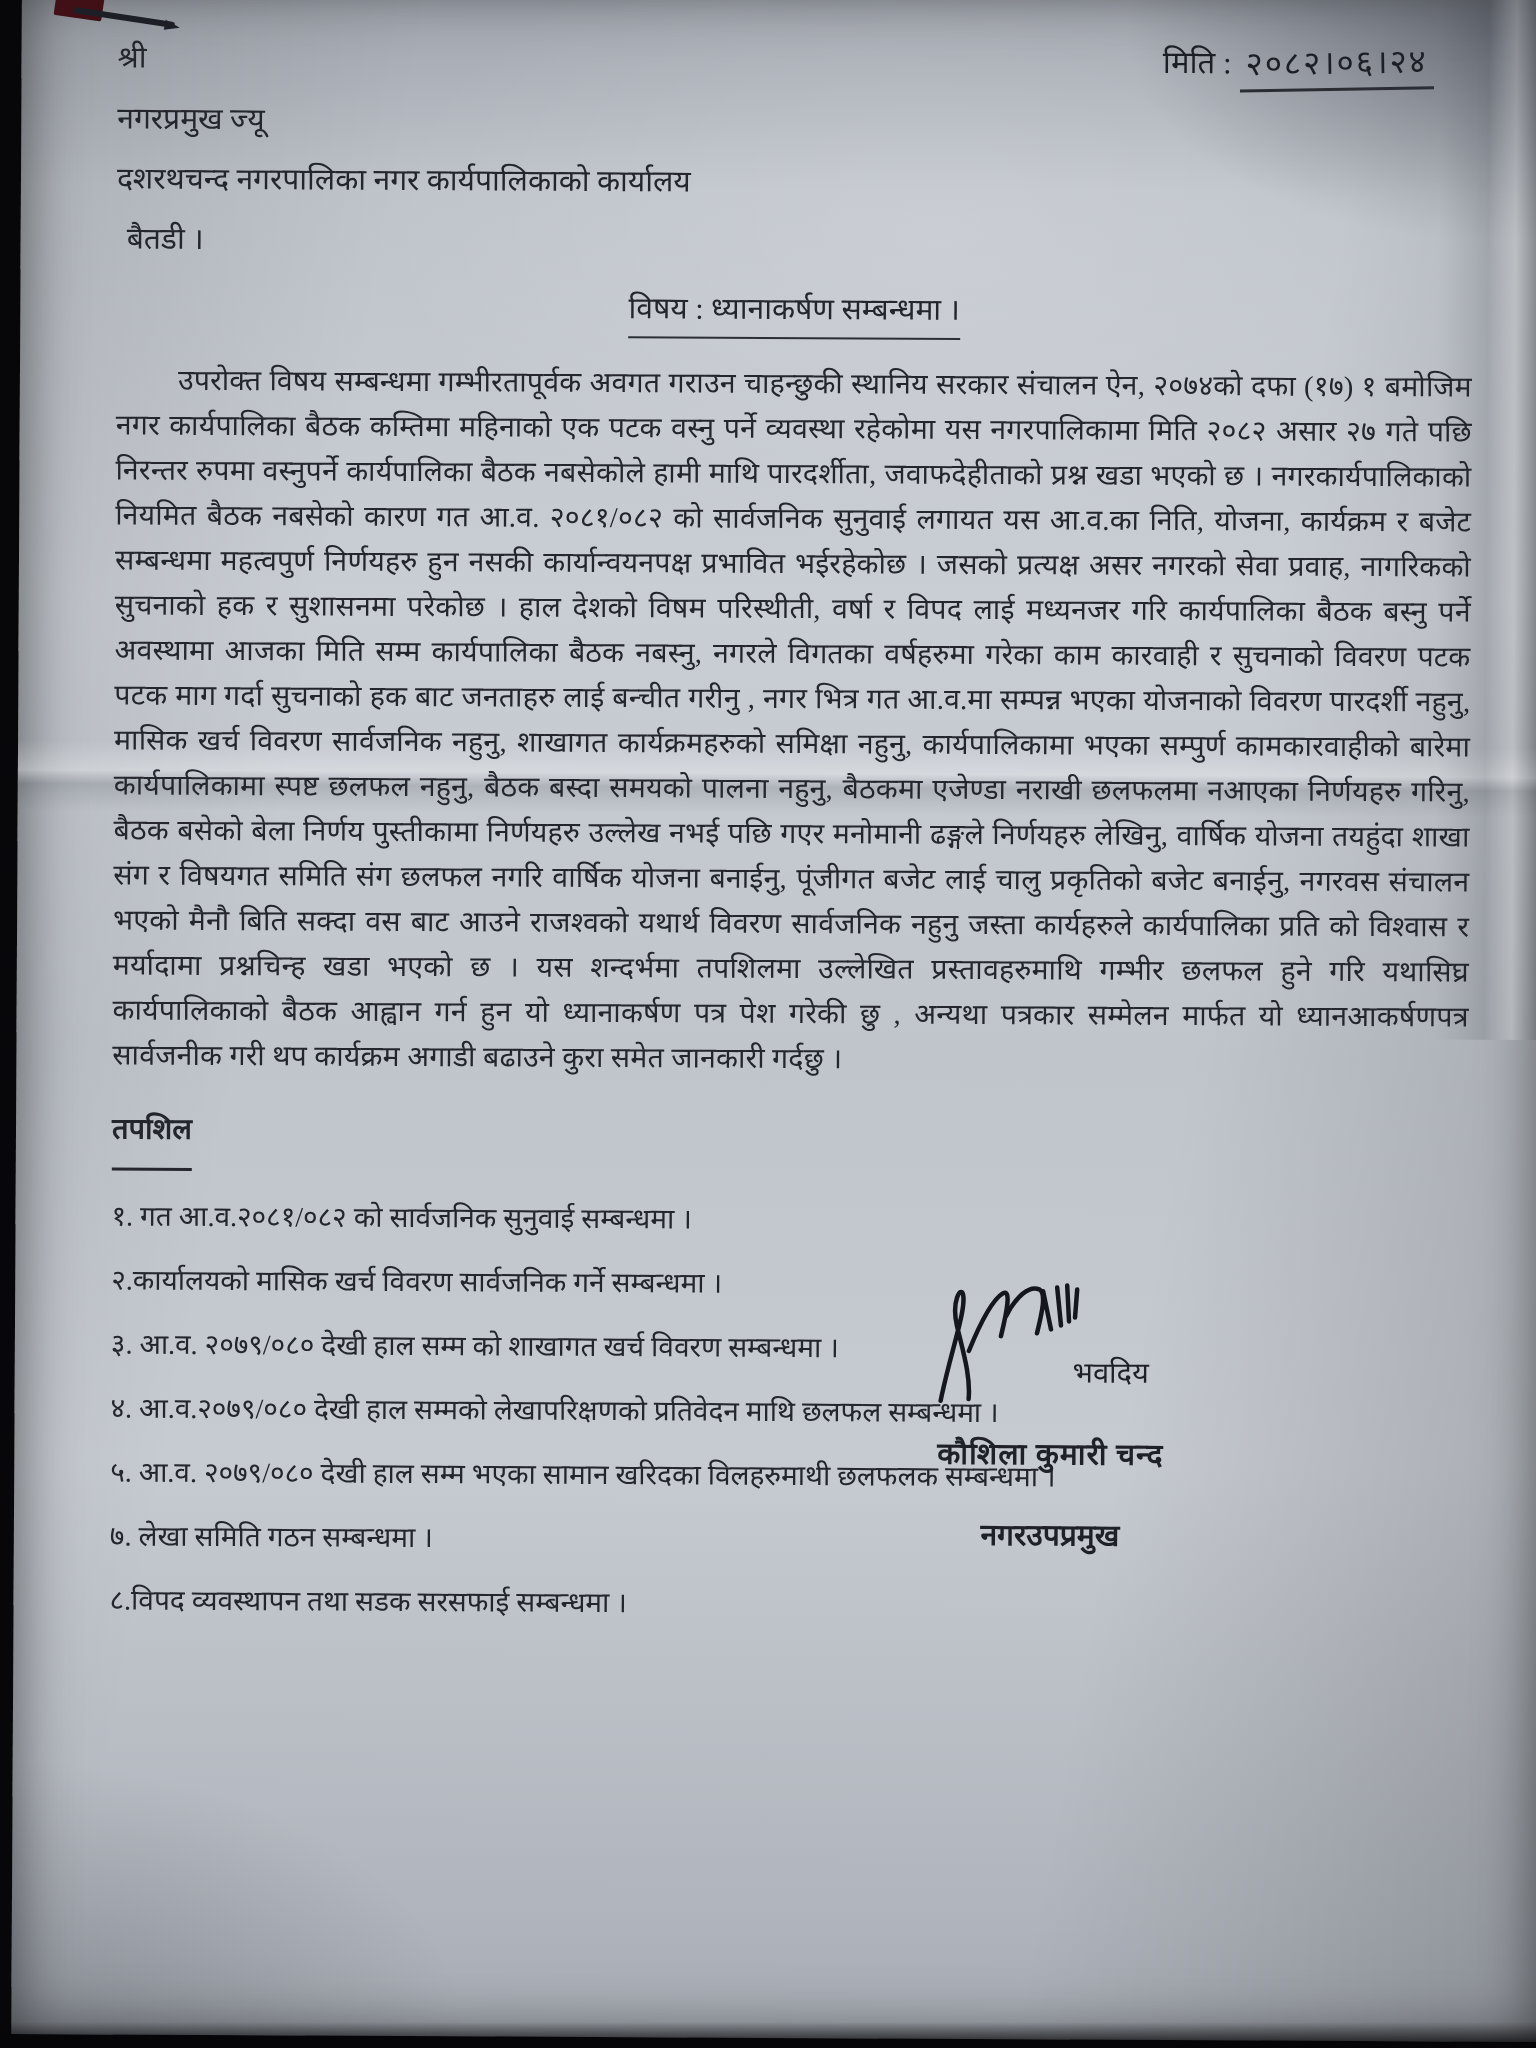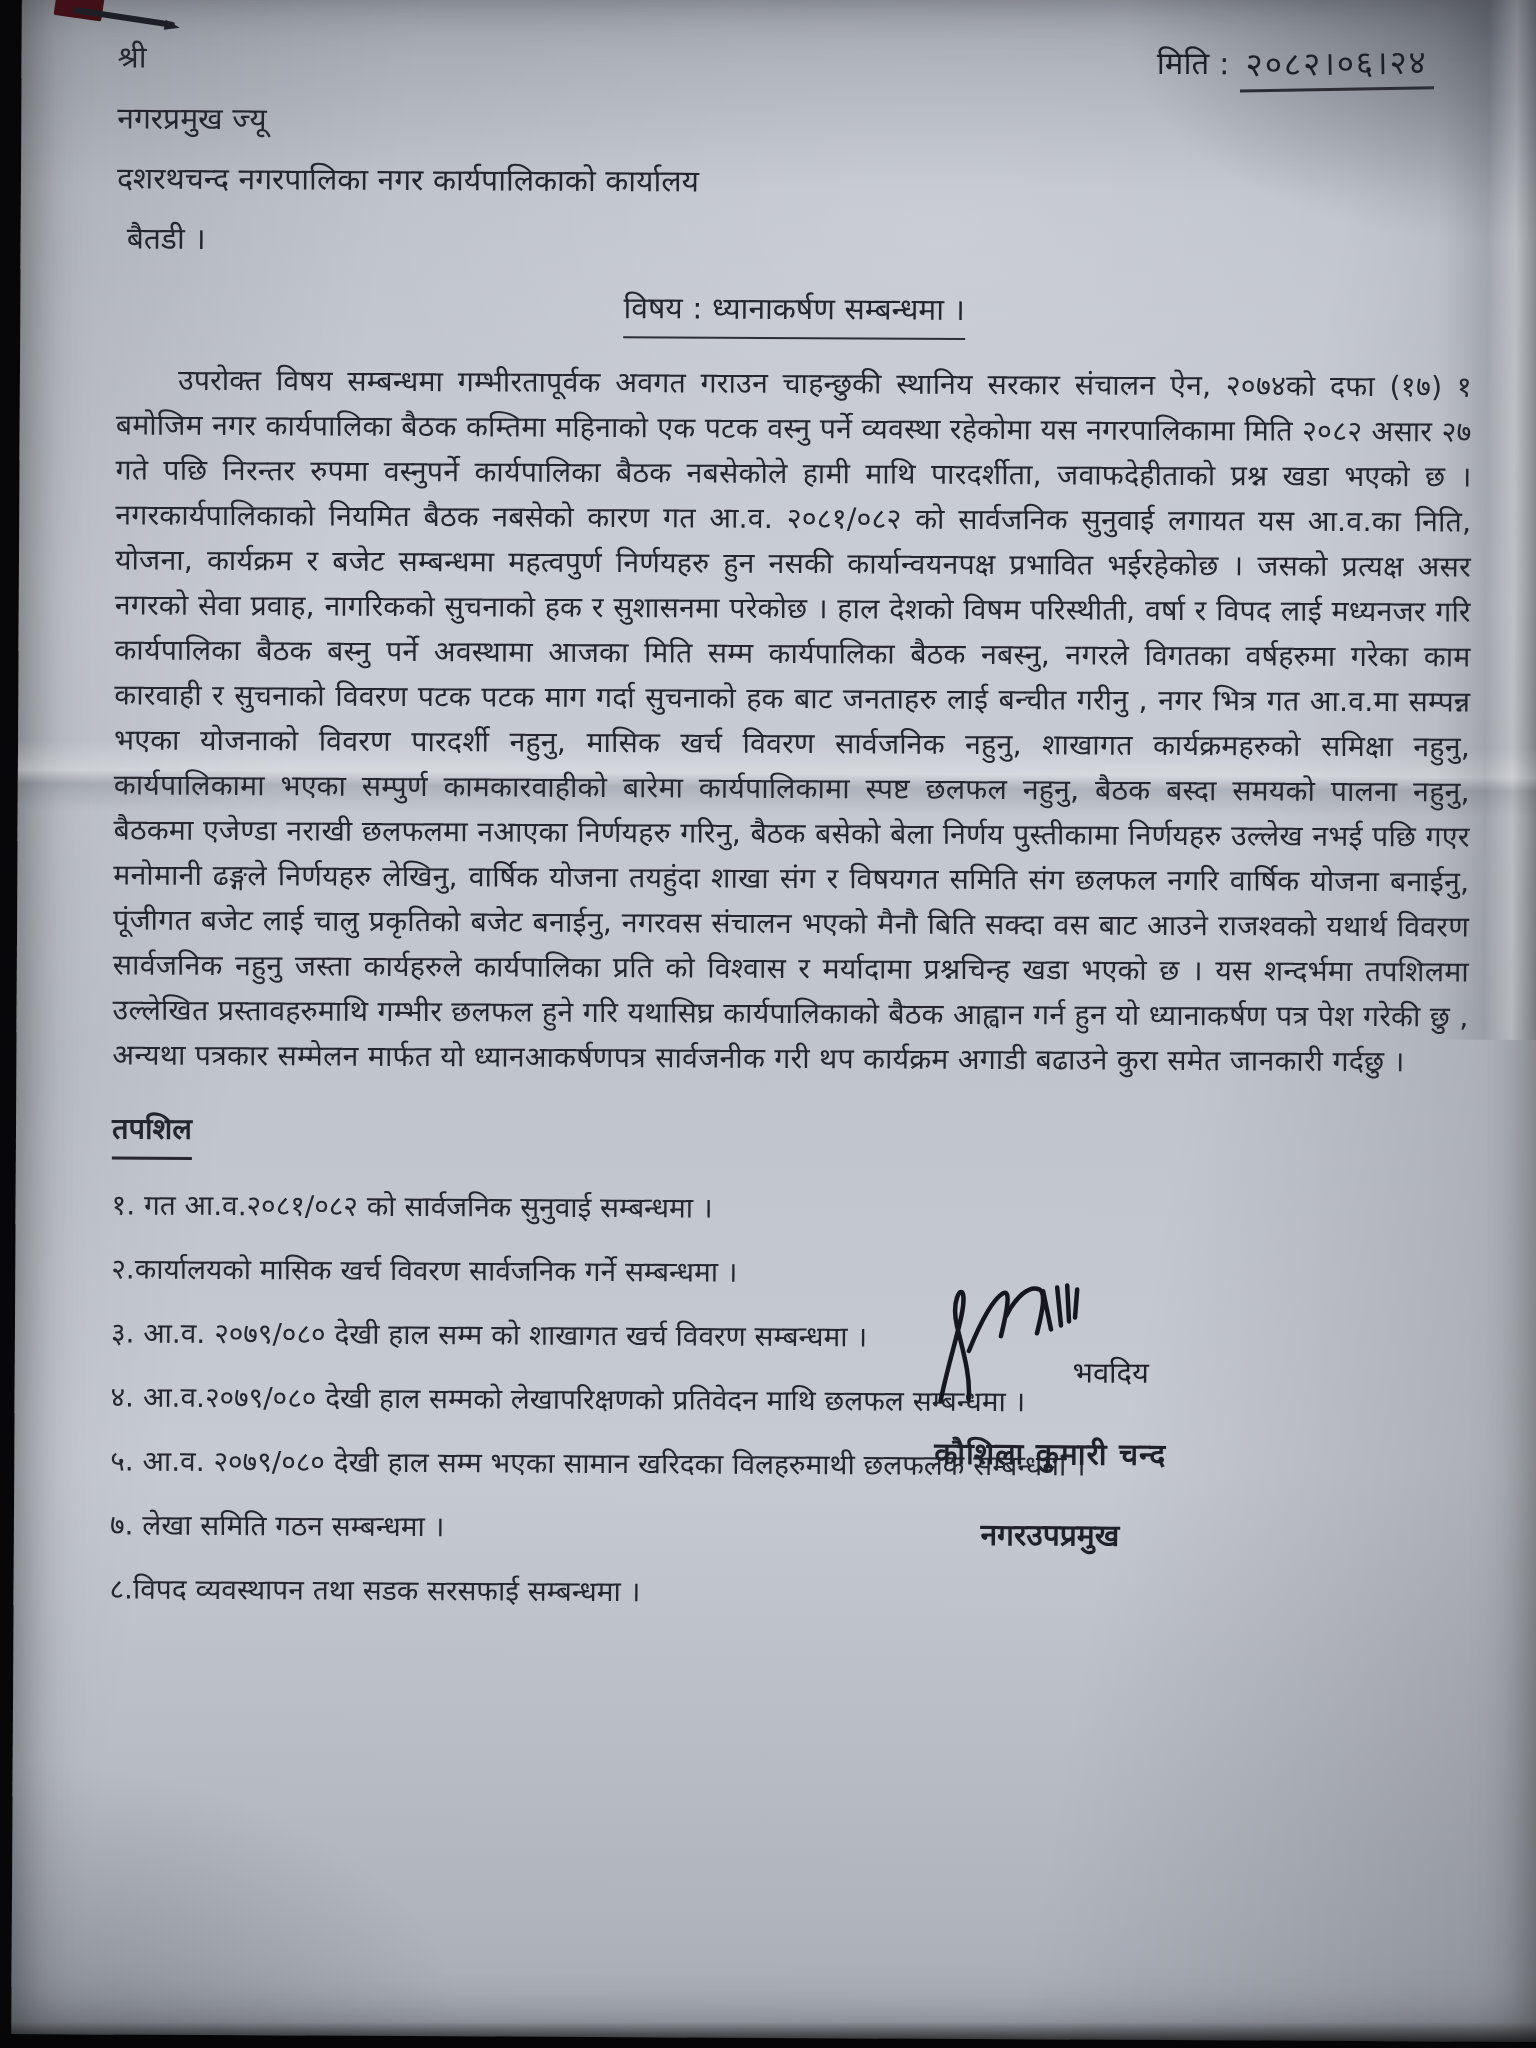--- a/index.html
+++ b/index.html
@@ -4,21 +4,21 @@
 <style>
   html,body{margin:0;padding:0;}
   body{
     width:1536px;height:2048px;
     background:#070709;
     overflow:hidden;
     position:relative;
     font-family:"DejaVu Sans",sans-serif;
   }
   .photo{
-    position:absolute;inset:0;overflow:hidden;
+    position:absolute;inset:0;overflow:hidden;font-family:Liberation Serif, serif;
   }
   .paper{
     position:absolute;
     left:22px;top:-10px;
     width:1528px;height:2052px;
     transform:rotate(0.3deg);
     transform-origin:top right;
     background:
       radial-gradient(520px 300px at 96% 2%, rgba(28,32,42,0.38), transparent 70%),
       radial-gradient(900px 520px at 60% 12%, rgba(255,255,255,0.16), transparent 62%),
@@ -67,21 +67,21 @@
   .body-text{
     margin-top:22px;
     text-align:justify;
     text-indent:62px;
     font-size:28.5px;line-height:45px;
     letter-spacing:0.2px;
   }
   .details-heading{
     margin-top:26px;font-weight:bold;font-size:29px;
   }
-  .details-heading span{display:inline-block;border-bottom:3px solid #24272d;padding-bottom:5px;}
+  .details-heading span{display:inline-block;border-bottom:3px solid #24272d;padding-bottom:16px;}
   .details{margin-top:26px;font-size:28px;}
   .details div{margin-bottom:24px;line-height:40px;}
   .sig-block{
     position:absolute;left:856px;top:1312px;width:360px;
     text-align:center;color:#1e2127;
   }
   .sig-scribble{position:absolute;left:40px;top:-18px;}
   .sig-closing{font-size:29px;padding-left:120px;margin-top:52px;}
   .sig-name{font-size:30px;font-weight:bold;margin-top:42px;letter-spacing:1px;}
   .sig-title{font-size:30px;font-weight:bold;margin-top:40px;}

